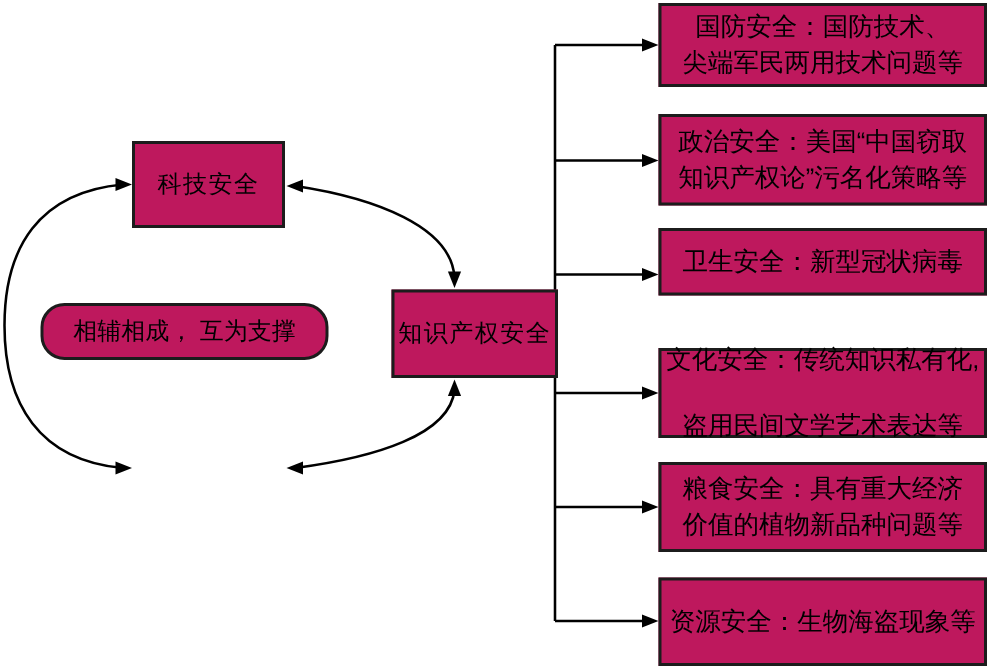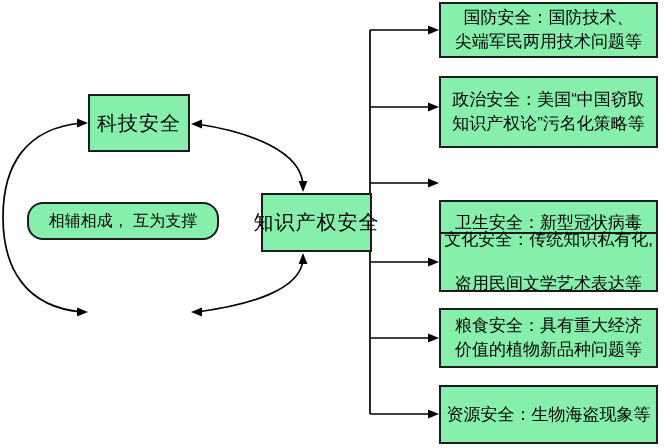--- a/index.html
+++ b/index.html
@@ -14,42 +14,42 @@
   }
   .arrows-layer {
     position: absolute;
     left: 0; top: 0;
     width: 664px; height: 448px;
   }
   .box {
     position: absolute;
     box-sizing: border-box;
     border: 2px solid #1c1c1c;
-    background: #86efac;
+    background: #be185d;
     display: flex;
     align-items: center;
     justify-content: center;
     text-align: center;
     white-space: nowrap;
   }
-  .node { font-size: 20px; letter-spacing: 1px; font-family: Liberation Serif, serif; }
+  .node { font-size: 16px; letter-spacing: 1px; font-family: Liberation Serif, serif; }
   .tech-box  { left: 88px;  top: 94px;  width: 102px; height: 58px; }
   .econ-box  { left: 88px;  top: 283px; width: 102px; height: 58px; }
   .ip-box    { left: 245px; top: 193px; width: 111px; height: 59px; margin-left: 16px; }
   .motto-box { left: 27px;  top: 202px; width: 192px; height: 38px; font-size: 16px; border-radius: 16px; }
   .rbox {
     left: 439px;
     width: 219px;
     flex-direction: column;
     font-size: 17px;
     line-height: 24px;
   }
   .rbox-1 { top: 2px;   height: 56px; }
-  .rbox-2 { top: 76px;  height: 72px; }
-  .rbox-3 { top: 152px; height: 45px; margin-top: 48px; }
+  .rbox-2 { top: 76px;  height: 61px; }
+  .rbox-3 { top: 152px; height: 45px; }
   .rbox-4 { top: 232px; height: 60px; gap: 20px; }
   .rbox-5 { top: 308px; height: 60px; }
   .rbox-6 { top: 385px; height: 59px; }
   .stroke { stroke: #000000; stroke-width: 1.7; fill: none; }
   .head   { fill: #000000; stroke: none; }
 </style>
 </head>
 <body>
 
 <div class="stage">

